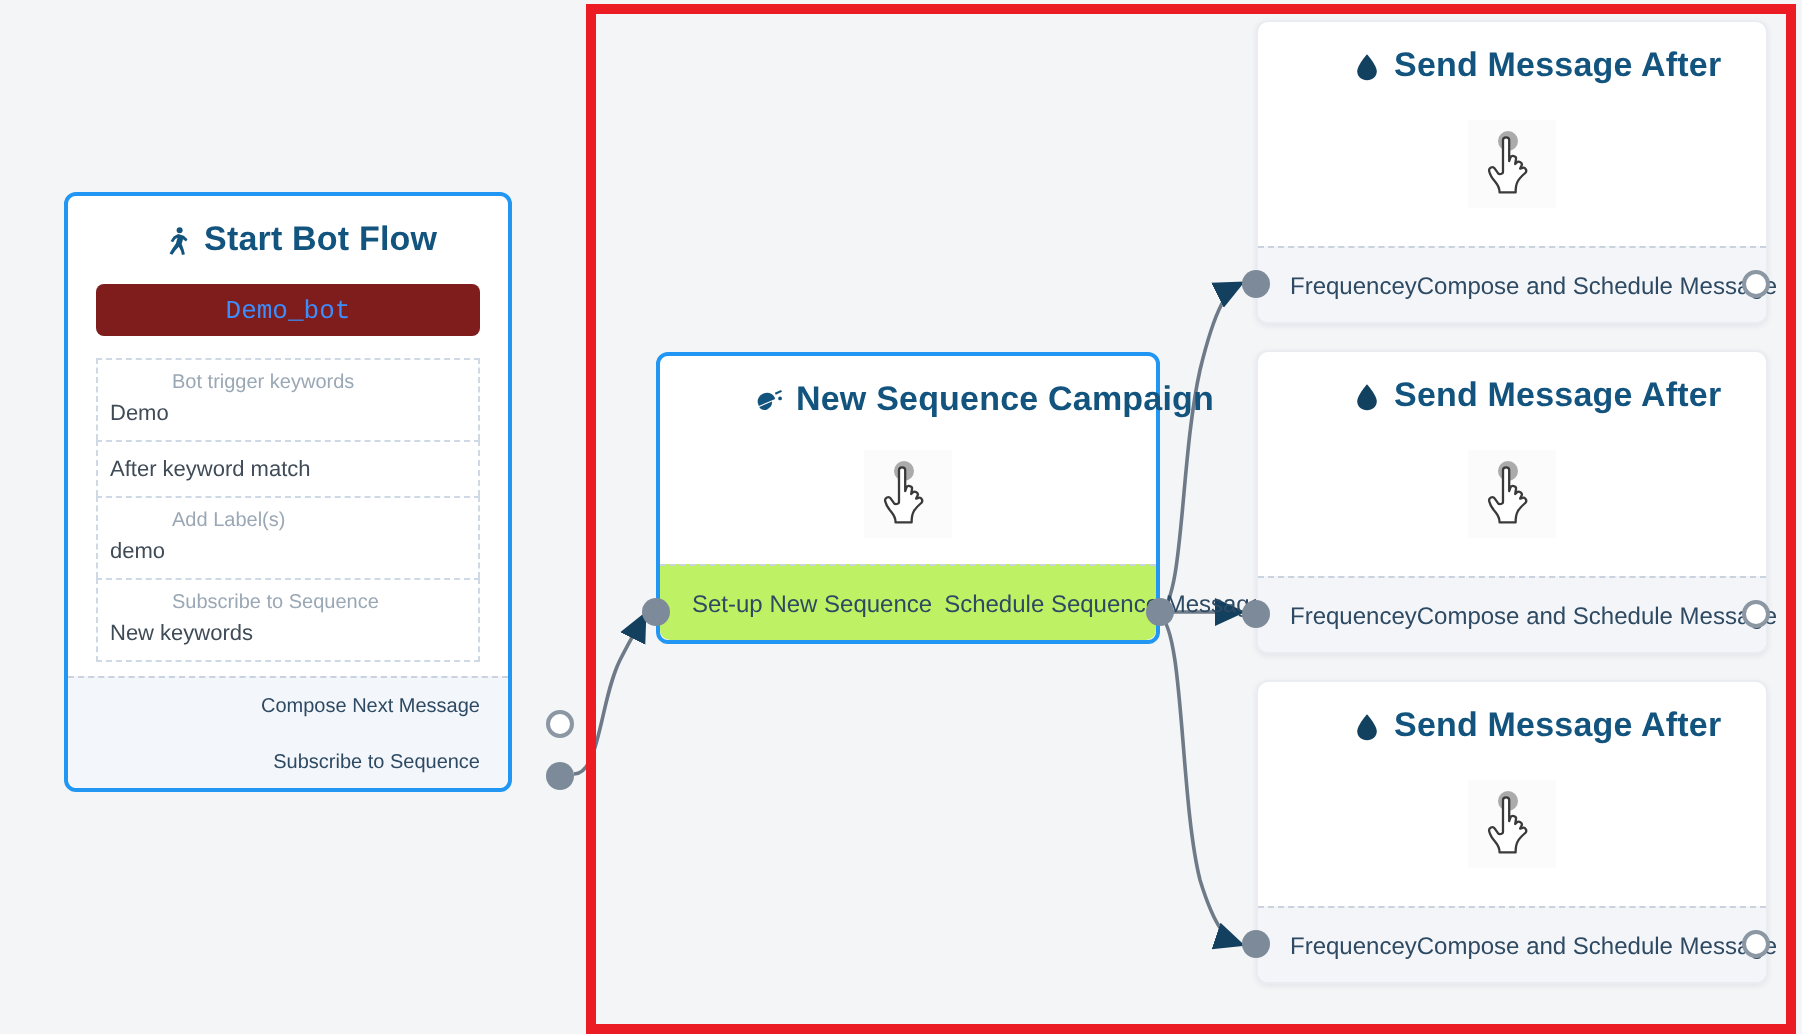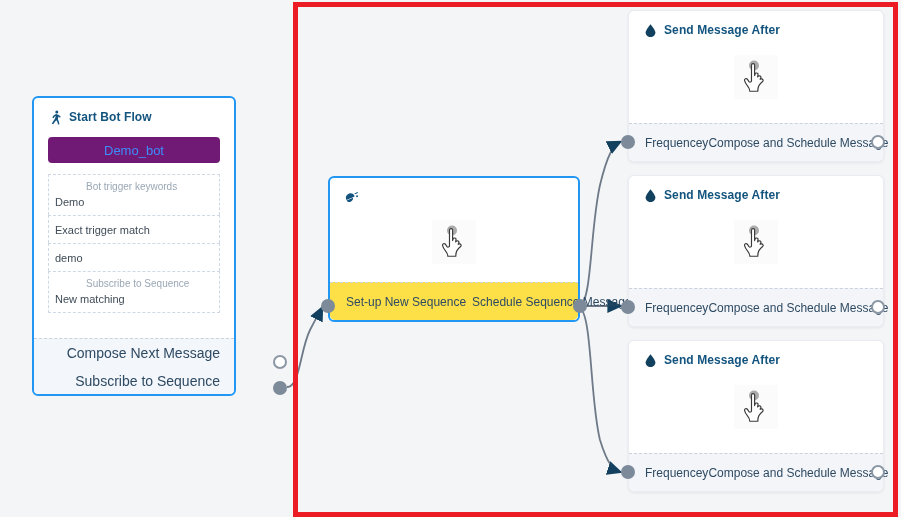--- a/index.html
+++ b/index.html
@@ -34,27 +34,28 @@
   }
   .node.selected{
     border:2px solid #2196f3;
     box-shadow:0 0 0 0 rgba(0,0,0,0);
   }
   .node.plain{
     border:1px solid #e9ecf1;
     box-shadow:0 1px 3px rgba(16,30,54,0.08);
   }
   .node-head{
-    display:flex;gap:6px;
+    display:flex;align-items:center;gap:6px;
     padding:12px 14px 6px 14px;
-    font-size:12px;
+    font-size:17px;
     font-weight:600;
     color:#0f4c75;
     letter-spacing:0.1px;
     white-space:nowrap;
+    margin-left:33px;
   }
   .node-head .ttl{color:#13547f;}
 
   .ico{width:15px;height:15px;flex:0 0 15px;display:block;}
 
   
   .node-body{
     display:flex;align-items:center;justify-content:center;
     background:#ffffff;
   }
@@ -68,36 +69,37 @@
   
   .node-foot{
     position:absolute;left:0;right:0;bottom:0;
     height:38px;
     background:#f3f5f8;
     border-top:1px dashed #c9d2dd;
     border-radius:0 0 5px 5px;
     display:flex;align-items:center;
     box-sizing:border-box;
   }
-  .node.selected .node-foot{background:#fde047;}
+  .node.selected .node-foot{background:#bef264;}
   .port-lbl{
     font-size:12px;
     color:#2e4a63;
     white-space:nowrap;
   }
 
   
   .bot-pill{
     margin:6px 14px 11px 14px;
     height:26px;
-    background:#701a75;
+    background:#7f1d1d;
     border-radius:4px;
     display:flex;align-items:center;justify-content:center;
     font-size:13px;
     color:#3c8dfd;
+    font-family:Liberation Mono, monospace;
   }
   .field-wrap{
     margin:4px 14px 0 14px;
   }
   .field{
     border:1px dashed #cfd9e6;
     border-bottom:none;
     padding:5px 6px 4px 6px;
   }
   .field:last-child{border-bottom:1px dashed #cfd9e6;}
@@ -120,21 +122,21 @@
     height:56px;
     background:#f3f6fa;
     border-top:1px dashed #c9d2dd;
     border-radius:0 0 5px 5px;
     box-sizing:border-box;
     padding-right:14px;
   }
   .foot-row{
     height:28px;display:flex;align-items:center;justify-content:flex-end;
   }
-  .foot-row .port-lbl{font-size:14px;color:#2e4a63;}
+  .foot-row .port-lbl{font-size:10px;color:#2e4a63;}
 
   
   .dot{
     position:absolute;
     border-radius:50%;
     box-sizing:border-box;
     z-index:6;
   }
   .dot.filled{background:#7d8a99;width:14px;height:14px;}
   .dot.hollow{background:#ffffff;border:2px solid #8c97a4;width:14px;height:14px;}
@@ -171,48 +173,49 @@
 
     <path d="M580,306 C592,300 590,230 600,185 C608,152 614,145 620,142" fill="none" stroke="#6e7a88" stroke-width="1.8" marker-end="url(#arw)"></path>
 
     <path d="M582,306 L620,306" fill="none" stroke="#6e7a88" stroke-width="1.8" marker-end="url(#arw)"></path>
 
     <path d="M580,308 C592,315 590,400 600,440 C608,466 614,470 620,472" fill="none" stroke="#6e7a88" stroke-width="1.8" marker-end="url(#arw)"></path>
   </svg>
 
   <div class="annot-rect" style="left:293px;top:2px;width:605px;height:515px;"></div>
 
-  <div class="node selected" style="left:32px;top:96px;width:204px;height:300px;">
+  <div class="node selected" style="left:32px;top:96px;width:224px;height:300px;">
     <div class="node-head">
       <svg class="ico" viewBox="0 0 16 16">
         <circle cx="9.4" cy="2.2" r="1.6" fill="#13547f"></circle>
         <path d="M8.6 4.2 L6.2 5.6 L4.6 8.0 L5.9 8.7 L7.1 6.9 L8.3 6.3
                  L7.4 9.3 L5.4 12.2 L4.0 14.6 L5.5 15.3 L7.4 12.6
                  L9.0 11.0 L10.2 13.4 L10.6 15.4 L12.2 15.1 L11.6 12.6
                  L10.5 9.6 L11.2 7.0 L12.8 8.3 L13.6 7.1 L11.6 5.2 Z" fill="#13547f"></path>
       </svg>
       <span class="ttl">Start Bot Flow</span>
     </div>
 
     <div class="bot-pill">Demo_bot</div>
 
     <div class="field-wrap">
       <div class="field">
         <div class="f-lbl">Bot trigger keywords</div>
         <div class="f-val">Demo</div>
       </div>
       <div class="field">
-        <div class="f-val">Exact trigger match</div>
+        <div class="f-val">After keyword match</div>
       </div>
       <div class="field">
+        <div class="f-lbl">Add Label(s)</div>
         <div class="f-val">demo</div>
       </div>
       <div class="field">
         <div class="f-lbl">Subscribe to Sequence</div>
-        <div class="f-val">New matching</div>
+        <div class="f-val">New keywords</div>
       </div>
     </div>
 
     <div class="foot-rows">
       <div class="foot-row">
         <span class="port-lbl">Compose Next Message</span>
       </div>
       <div class="foot-row">
         <span class="port-lbl">Subscribe to Sequence</span>
       </div>
@@ -225,20 +228,21 @@
   <div class="node selected" style="left:328px;top:176px;width:252px;height:146px;">
     <div class="node-head">
       <svg class="ico" viewBox="0 0 16 16">
         <path d="M2.2 9.6 C1.4 7.6 2.6 5.0 5.0 4.0 C7.4 3.0 10.0 3.9 10.9 5.9
                  L11.3 6.9 L2.6 10.6 Z" fill="#13547f"></path>
         <path d="M2.8 11.2 L9.6 8.3 C9.9 9.9 8.8 11.7 7.0 12.5
                  C5.2 13.2 3.5 12.6 2.8 11.2 Z" fill="#13547f"></path>
         <path d="M11.1 3.6 L14.4 2.1 L14.9 3.1 L11.6 4.6 Z" fill="#13547f"></path>
         <circle cx="13.9" cy="6.6" r="1.0" fill="#13547f"></circle>
       </svg>
+      <span class="ttl">New Sequence Campaign</span>
     </div>
 
     <div class="node-body" style="height:62px;">
       <div class="hand-box">
         <svg width="30" height="34" viewBox="0 0 30 34">
           <circle cx="13" cy="5.5" r="5" fill="#6a6a6a" opacity="0.55"></circle>
           <path d="M10.5 5 C10.5 3.2 13.6 3.2 13.6 5 L13.6 15.6
                    L14.2 13.8 C14.6 12.4 17.3 12.9 17.0 14.4 L16.6 17.0
                    L17.4 16.2 C18.3 15.2 20.5 16.4 19.8 17.8 L19.1 19.3
                    L20.3 18.9 C21.7 18.5 22.8 20.5 21.6 21.5

